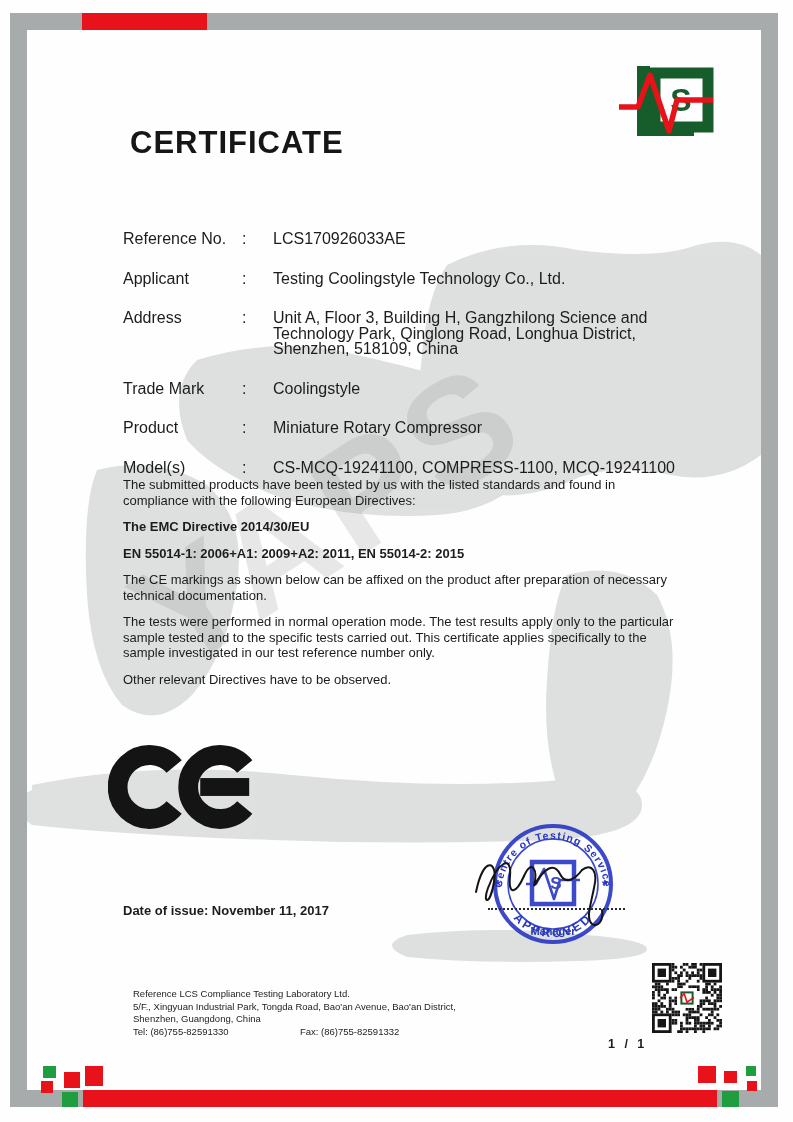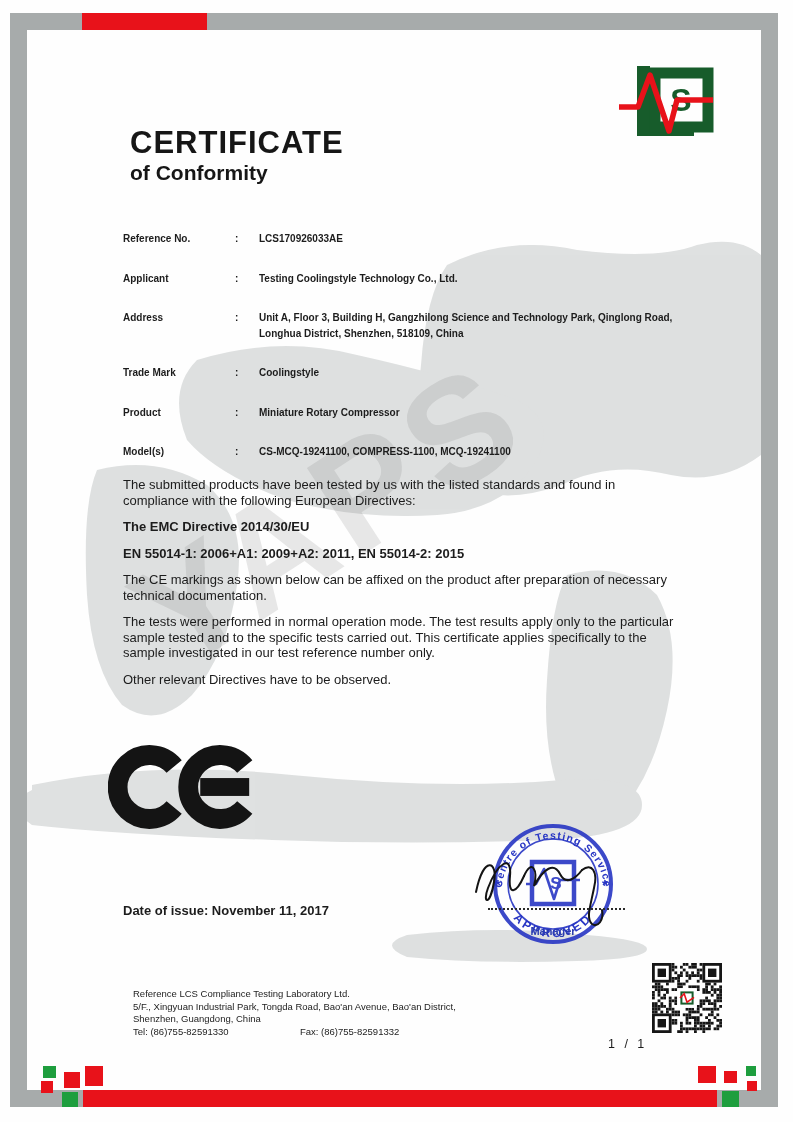--- a/index.html
+++ b/index.html
@@ -20,42 +20,42 @@
 
   .content{position:absolute;inset:0;z-index:6;}
 
   .logo{position:absolute;left:617px;top:60px;}
 
   .title{position:absolute;left:130px;top:126px;}
   .title .t1{font-size:31px;font-weight:bold;letter-spacing:1px;line-height:34px;color:#161616;}
   .title .t2{font-size:21px;font-weight:bold;line-height:26px;color:#161616;}
 
   .fields{position:absolute;left:123px;top:231px;width:556px;}
-  .frow{display:flex;margin-bottom:24px;font-weight:bold;font-size:10px;line-height:15.5px;}
+  .frow{display:flex;margin-bottom:24px;font-weight:normal;font-size:16px;line-height:15.5px;gap:7px;}
   .flabel{width:112px;flex:0 0 112px;}
   .fcolon{width:24px;flex:0 0 24px;}
   .fvalue{flex:1;max-width:420px;}
 
   .bodytext{position:absolute;left:123px;top:477px;width:557px;font-size:13px;line-height:15.5px;}
   .bodytext p{margin:0 0 11px 0;}
   .bodytext p.b{font-weight:bold;}
 
   .ce{position:absolute;left:108px;top:740px;}
 
   .stamp{position:absolute;left:468px;top:814px;width:170px;height:140px;}
   .dotline{position:absolute;left:488px;top:908px;width:137px;border-bottom:2px dotted #2a2a2a;z-index:7;}
 
   .date{position:absolute;left:123px;top:903px;font-size:13px;font-weight:bold;}
 
   .footer{position:absolute;left:133px;top:988px;font-size:9.5px;line-height:12.5px;color:#232323;}
   .footer .cols{display:flex;}
   .footer .c1{width:167px;flex:0 0 167px;}
 
   .qr{position:absolute;left:652px;top:963px;width:70px;height:70px;}
-  .pagenum{position:absolute;left:608px;top:1037px;font-size:12.5px;font-weight:normal;letter-spacing:3px;}
+  .pagenum{position:absolute;left:608px;top:1037px;font-size:12.5px;font-weight:bold;letter-spacing:3px;}
 </style>
 </head>
 <body>
 
 <div id="page">
 
   <svg class="map" width="734" height="1060" viewBox="0 0 734 1060">
     <g fill="#bfc3c3" opacity="0.5">
       <path d="M420 235 q60 -30 130 -15 q80 10 120 -5 q40 -10 64 10 l0 200 q-40 30 -90 20 q-60 -15 -110 10 q-70 25 -110 -10 q-40 -40 -30 -110 q5 -70 26 -100z"></path>
       <path d="M170 330 q80 -25 160 -5 q90 20 160 45 q40 20 20 60 q-30 50 -100 55 q-80 5 -150 -15 q-70 -25 -100 -60 q-20 -50 10 -80z"></path>
@@ -89,21 +89,20 @@
     <svg class="logo" width="110" height="88" viewBox="0 0 110 88">
       <rect x="20" y="6" width="13" height="70" fill="#175c2b"></rect>
       <rect x="20" y="63" width="57" height="13" fill="#175c2b"></rect>
       <rect x="38" y="13" width="53" height="54" fill="none" stroke="#175c2b" stroke-width="11"></rect>
       <text x="64" y="51" font-size="32" font-weight="bold" fill="#175c2b" text-anchor="middle" font-family="Liberation Sans, sans-serif">S</text>
       <polyline points="2,47 21,47 33,15 52,71 60,40 96,40" fill="none" stroke="#e8121a" stroke-width="5.5" stroke-linejoin="round"></polyline>
     </svg>
 
     <div class="title">
       <div class="t1">CERTIFICATE</div>
-      <div class="t2">of Conformity</div>
     </div>
 
     <div class="fields">
       <div class="frow">
         <div class="flabel">Reference No.</div>
         <div class="fcolon">:</div>
         <div class="fvalue">LCS170926033AE</div>
       </div>
       <div class="frow">
         <div class="flabel">Applicant</div>

